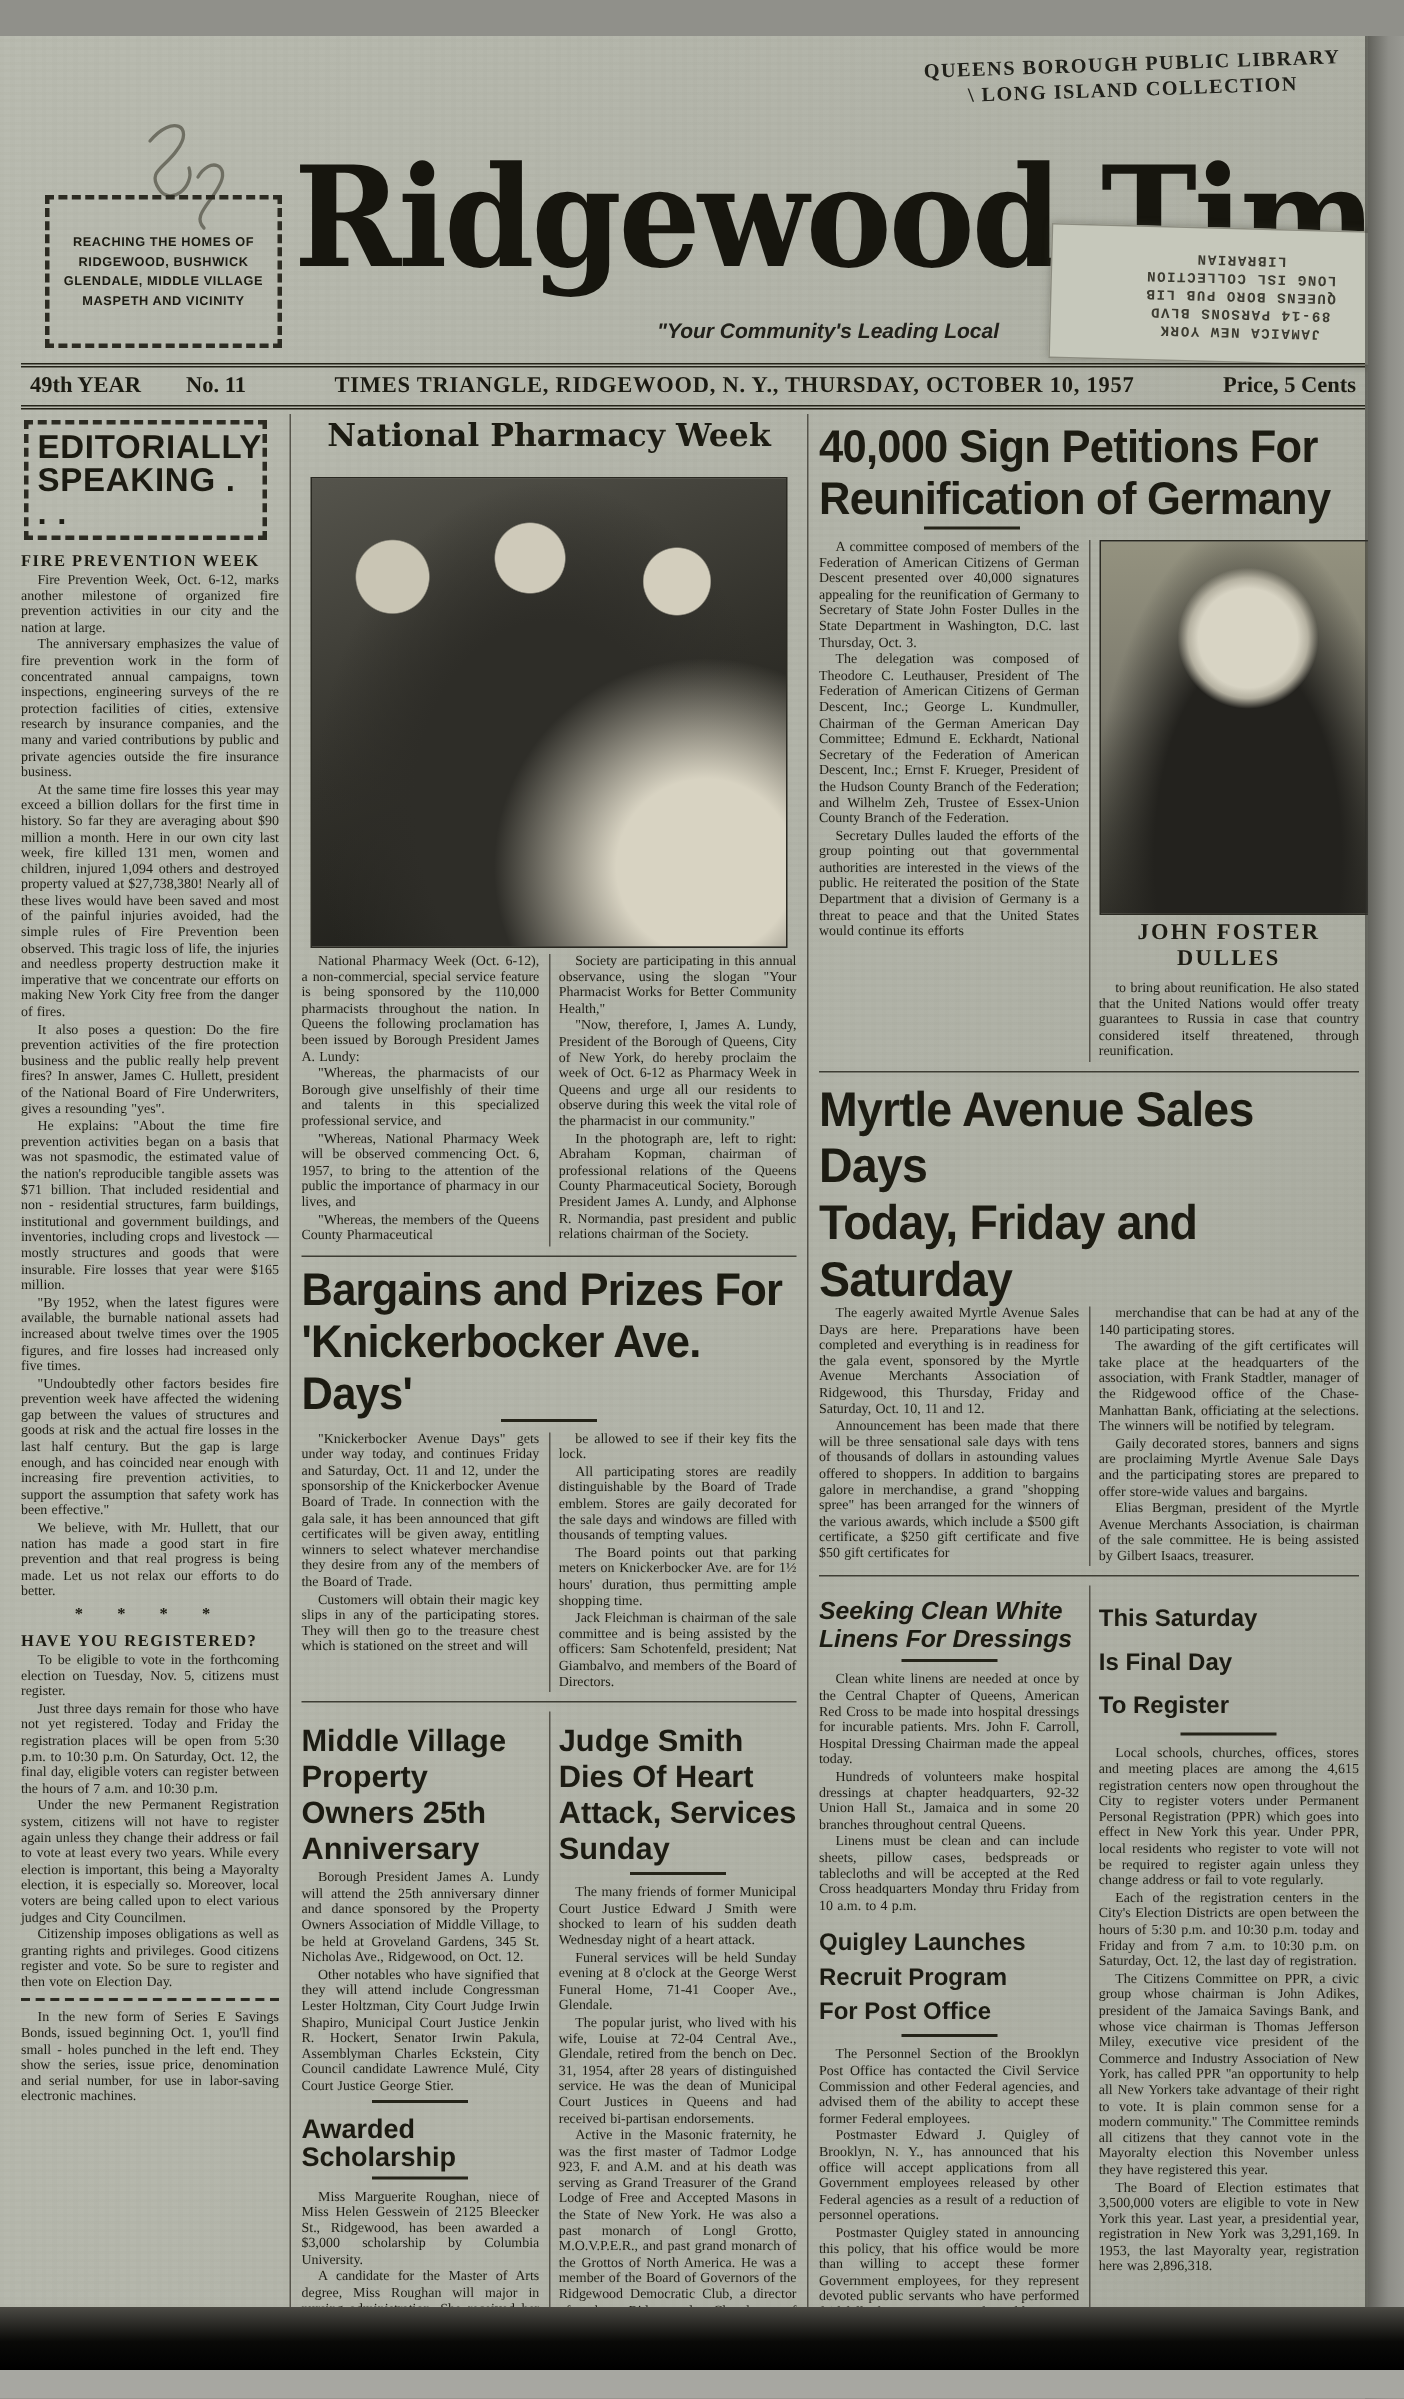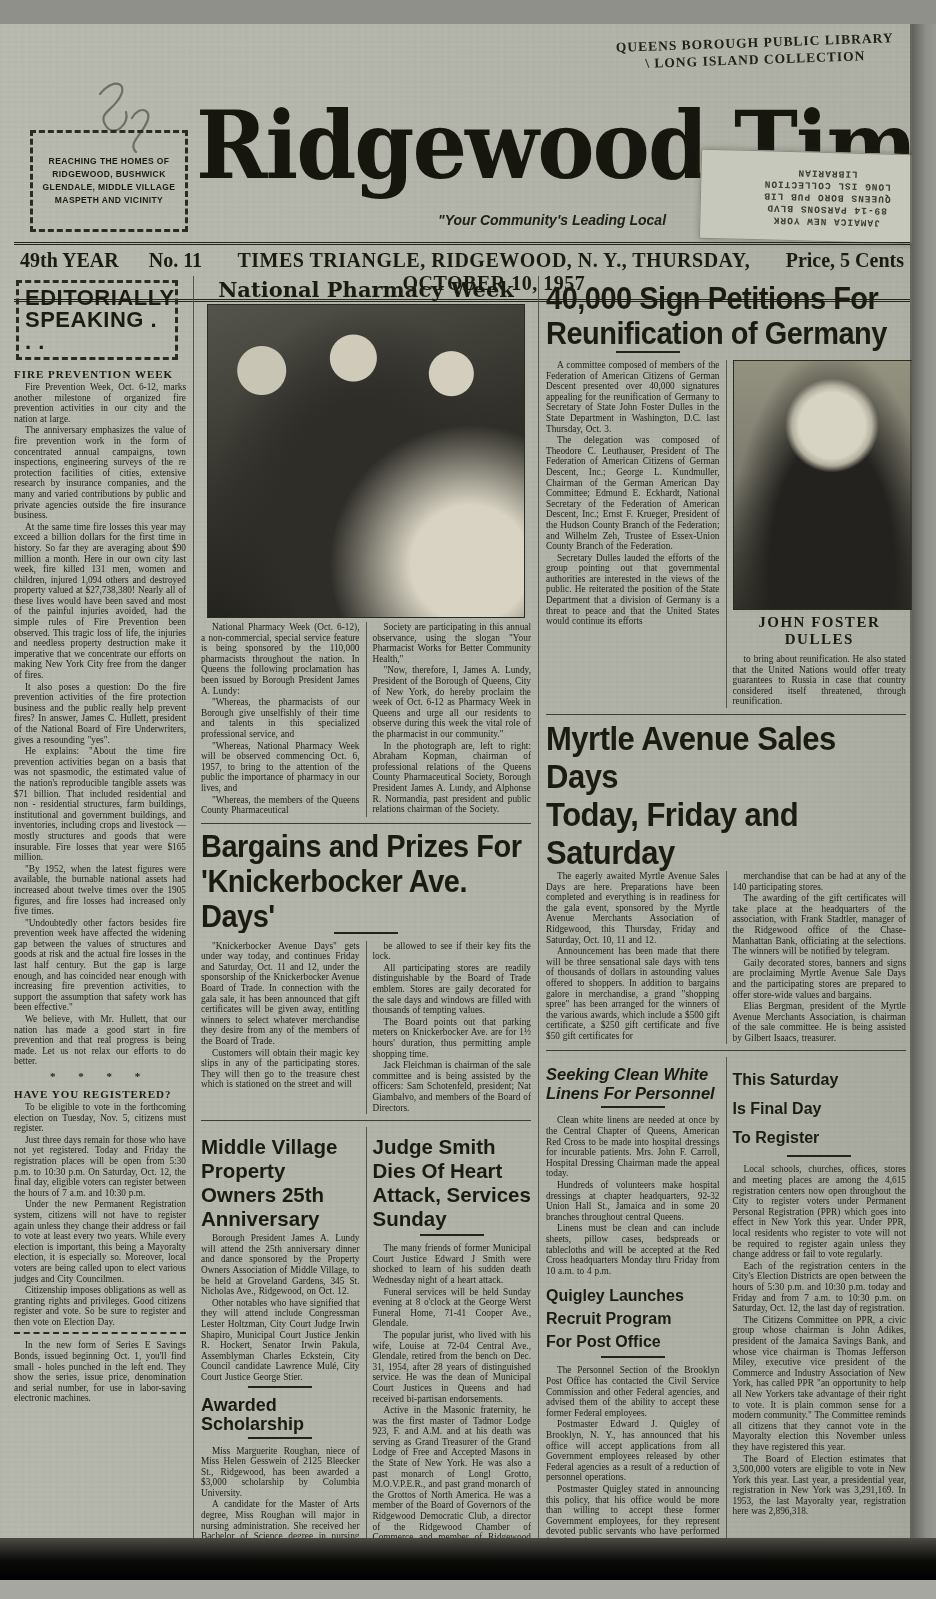--- a/index.html
+++ b/index.html
@@ -34,21 +34,21 @@
   .tagline{position:absolute;left:438px;top:188px;font-family:"Liberation Sans",sans-serif;
      font-weight:bold;font-style:italic;font-size:14px;color:#21201a;}
   .inv-stamp{position:absolute;left:700px;top:128px;width:252px_;width:252px;height:88px;
      background:#c6c8bb;border:1px solid #8b8b7f;transform:rotate(181.5deg);
      display:flex;flex-direction:column;justify-content:center;text-align:center;
      font-family:"Liberation Mono",monospace;font-weight:bold;font-size:9.5px;line-height:12px;
      letter-spacing:1px;color:#3c3b31;box-shadow:0 0 6px rgba(60,60,50,.4);}
   .dateline{position:absolute;left:14px;top:218px;width:884px;
      border-top:3px double #242318;border-bottom:3px double #242318;
      display:flex;align-items:baseline;padding:4px 6px;gap:30px;
-     font-family:"Liberation Serif",serif;font-weight:bold;font-size:20px;justify-content:center;}
+     font-family:"Liberation Serif",serif;font-weight:bold;font-size:15px;justify-content:center;}
   .dateline .center{flex:1;text-align:center;letter-spacing:.5px;}
 
   
   .cols{position:absolute;left:14px;top:252px;width:892px;height:1286px;display:flex;}
   .colA{width:172px;padding-right:7px;}
   .colB{width:330px;padding:0 7px;border-left:1px solid #55534a;border-right:1px solid #55534a;}
   .colC{width:382px;padding-left:7px;flex:1;}
 
   .story p{margin:0 0 1px;text-indent:11px;text-align:justify;
      font-size:9.3px;line-height:10.6px;word-spacing:.5px;}
@@ -60,21 +60,21 @@
   .ed-box{border:3px dashed #2c2b22;margin:4px 8px 8px 2px;padding:4px 6px;
      font-family:"Liberation Sans",sans-serif;font-weight:bold;font-size:22px;
      line-height:22px;letter-spacing:.5px;}
   .ed-sub{font-family:"Liberation Serif",serif;font-weight:bold;font-size:11px;
      letter-spacing:1px;margin:6px 0 2px;}
   .stars{text-align:center;font-weight:bold;font-size:11px;letter-spacing:10px;margin:3px 0;}
   .dash-rule{border-top:2px dashed #2c2b22;margin:5px 0 6px;}
 
   
   .hl-serif{font-family:"DejaVu Serif",serif;font-weight:bold;font-size:21px;
-     line-height:24px;text-align:center;margin:2px 0 2px;}
+     line-height:24px;text-align:center;margin:2px 0 16px;}
   .hl-big{font-family:"Liberation Sans",sans-serif;font-weight:bold;
      font-size:29px;line-height:33px;letter-spacing:-.5px;margin:6px 0 2px;
      transform:scaleY(1.05);transform-origin:left top;}
   .hl-mid{font-family:"Liberation Sans",sans-serif;font-weight:bold;
      font-size:20.5px;line-height:24px;margin:8px 0 2px;}
   .hl-ital{font-family:"Liberation Sans",sans-serif;font-weight:bold;font-style:italic;
      font-size:16.5px;line-height:19px;margin:8px 0 2px;}
   .head-rule{width:64px;border-top:2px solid #242318;margin:3px auto 7px;}
   .head-rule.left{margin-left:70px;}
   .sect-rule{border-top:1px solid #3d3c33;margin:6px 0;}
@@ -274,21 +274,21 @@
             <p>Elias Bergman, president of the Myrtle Avenue Merchants Association, is chairman of the sale committee. He is being assisted by Gilbert Isaacs, treasurer.</p>
           </div>
       </div>
 
       <div class="sect-rule"></div>
 
       <div class="twocol">
         <div class="sub story">
           <div class="hl-ital">
             <div>Seeking Clean White</div>
-            <div>Linens For Personnel</div>
+            <div>Linens For Dressings</div>
           </div>
           <div class="head-rule"></div>
           <div>
               <p>Clean white linens are needed at once by the Central Chapter of Queens, American Red Cross to be made into hospital dressings for incurable patients. Mrs. John F. Carroll, Hospital Dressing Chairman made the appeal today.</p>
               <p>Hundreds of volunteers make hospital dressings at chapter headquarters, 92-32 Union Hall St., Jamaica and in some 20 branches throughout central Queens.</p>
               <p>Linens must be clean and can include sheets, pillow cases, bedspreads or tablecloths and will be accepted at the Red Cross headquarters Monday thru Friday from 10 a.m. to 4 p.m.</p>
             </div>
           <div class="hl-mid" style="font-size:16px;line-height:23px;">
             <div>Quigley Launches</div>
             <div>Recruit Program</div>

